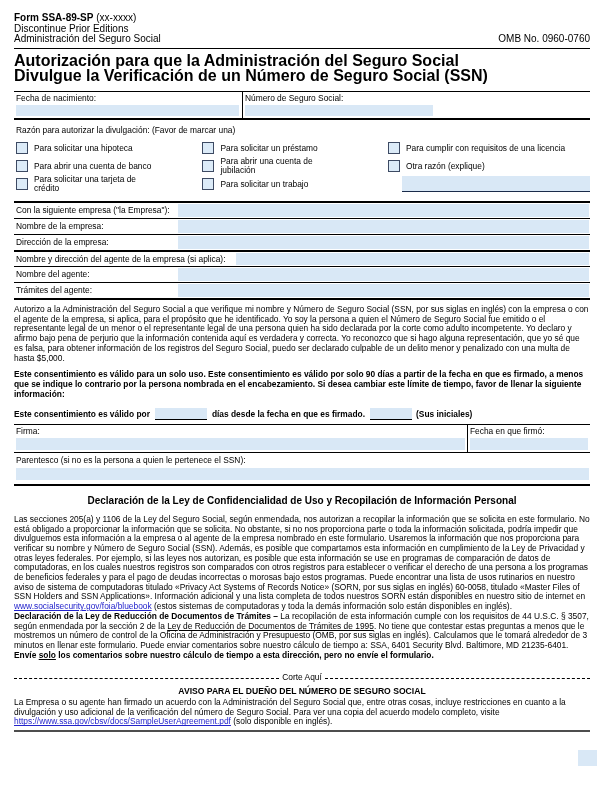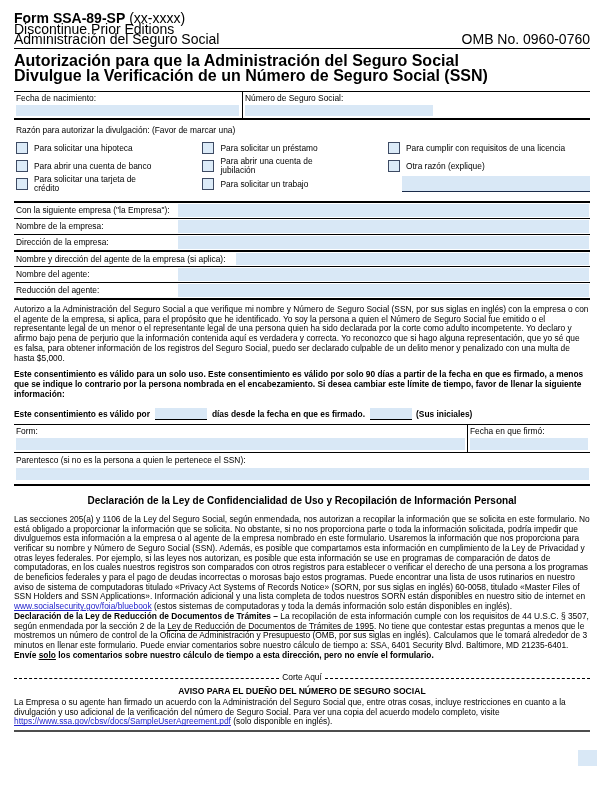--- a/index.html
+++ b/index.html
@@ -2,21 +2,21 @@
 <html><head>
 <meta charset="utf-8">
 <style>
   html,body{margin:0;padding:0;background:#888;}
   .page{
     width:604px;height:787px;background:#fff;position:relative;
     font-family:"Liberation Sans","DejaVu Sans",sans-serif;
     color:#000;font-size:8.4px;line-height:1.16;box-sizing:border-box;
     padding:13px 14px 0 14px;overflow:hidden;
   }
-  .hdr{position:relative;font-size:14px;line-height:10.6px;}
+  .hdr{position:relative;font-size:10px;line-height:10.6px;}
   .hdr .omb{position:absolute;right:0;bottom:0;}
   .b{font-weight:bold;}
   .rule{border-top:1.2px solid #000;margin-top:3px;}
   .title{text-align:left;font-weight:bold;font-size:16px;line-height:15.6px;margin:4px 0 7px 0;}
   
   .idtable{display:flex;border-top:1.5px solid #000;border-bottom:2.5px solid #000;}
   .idcell{padding:2px 3px 2px 2px;box-sizing:border-box;}
   .idcell+.idcell{border-left:1px solid #000;}
   .idcell .fld{height:11px;margin-top:1px;}
   .fld{background:#d9e8f6;}
@@ -153,39 +153,39 @@
     </div>
     <div class="crow">
       <div class="lbl wide">Nombre y dirección del agente de la empresa (si aplica):</div>
       <div class="cfld fld"></div>
     </div>
     <div class="crow">
       <div class="lbl">Nombre del agente:</div>
       <div class="cfld fld"></div>
     </div>
     <div class="crow">
-      <div class="lbl">Reducción del agente:</div>
+      <div class="lbl">Trámites del agente:</div>
       <div class="cfld fld"></div>
     </div>
   </div>
 
   <div class="para">Autorizo a la Administración del Seguro Social a que verifique mi nombre y Número de Seguro Social (SSN, por sus siglas en inglés) con la empresa o con el agente de la empresa, si aplica, para el propósito que he identificado. Yo soy la persona a quien el Número de Seguro Social fue emitido o el representante legal de un menor o el representante legal de una persona quien ha sido declarada por la corte como adulto incompetente. Yo declaro y afirmo bajo pena de perjurio que la información contenida aquí es verdadera y correcta. Yo reconozco que si hago alguna representación, que yo sé que es falsa, para obtener información de los registros del Seguro Social, puedo ser declarado culpable de un delito menor y penalizado con una multa de hasta $5,000.</div>
   <div class="boldpara">Este consentimiento es válido para un solo uso. Este consentimiento es válido por solo 90 días a partir de la fecha en que es firmado, a menos que se indique lo contrario por la persona nombrada en el encabezamiento. Si desea cambiar este límite de tiempo, favor de llenar la siguiente información:</div>
 
   <div class="consentline">
     <span>Este consentimiento es válido por</span>
     <span class="blank blank1"></span>
     <span>días desde la fecha en que es firmado.</span>
     <span class="blank blank2"></span>
     <span>(Sus iniciales)</span>
   </div>
 
   <div class="sigtable">
     <div class="sigcell firma">
-      <div>Form:</div>
+      <div>Firma:</div>
       <div class="fld"></div>
     </div>
     <div class="sigcell fecha">
       <div>Fecha en que firmó:</div>
       <div class="fld"></div>
     </div>
   </div>
   <div class="parentesco">
     <div>Parentesco (si no es la persona a quien le pertenece el SSN):</div>
     <div class="fld"></div>

